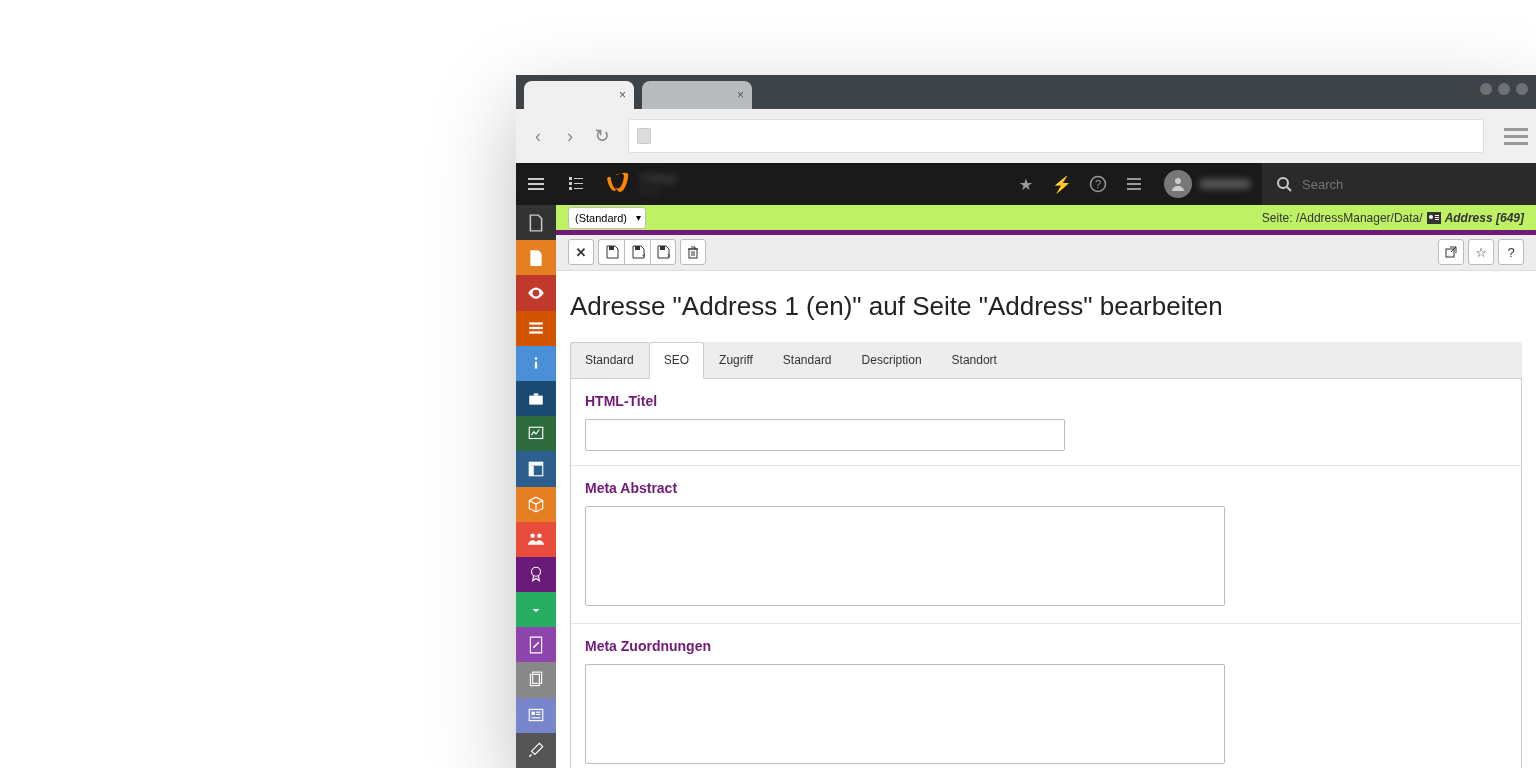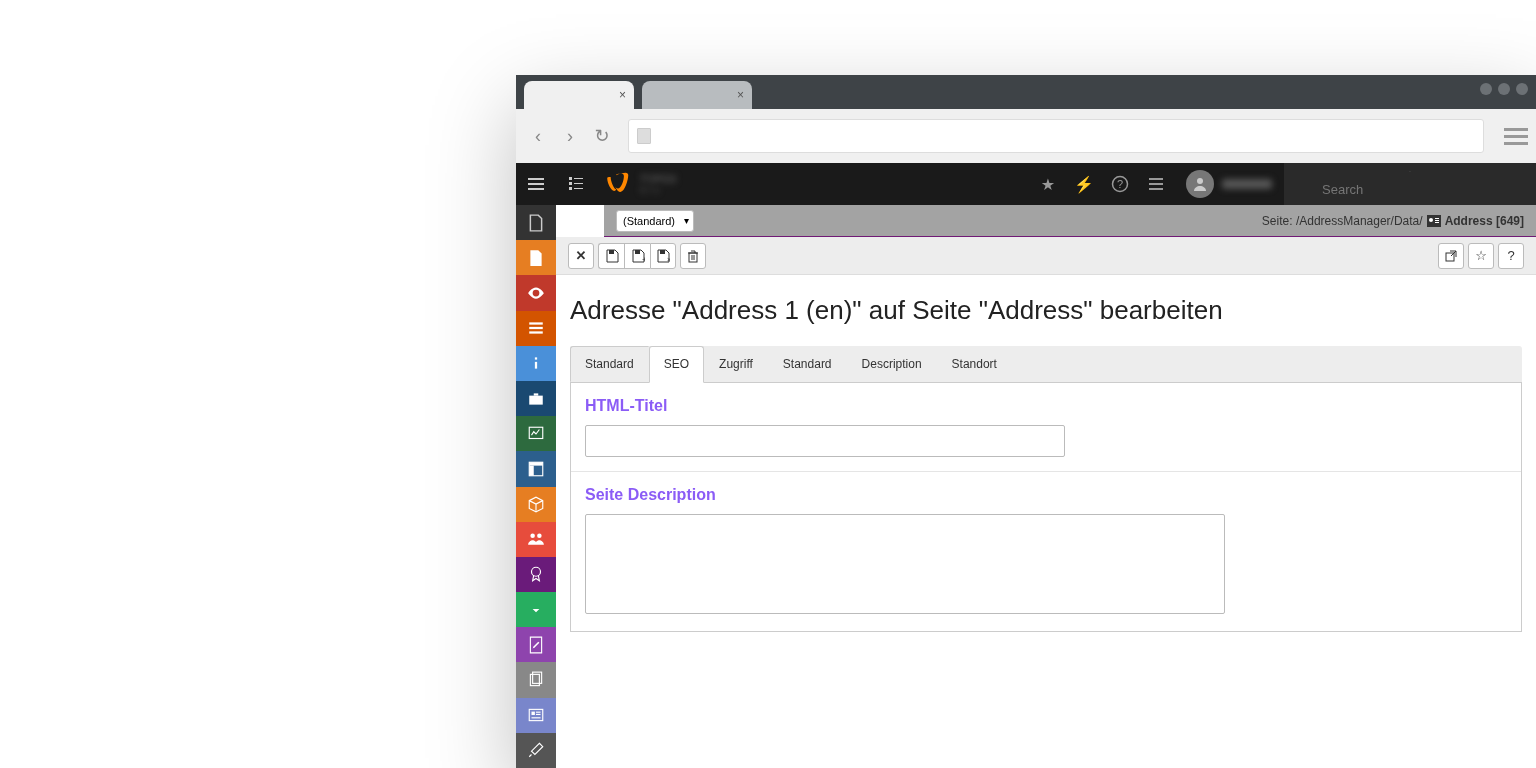--- a/index.html
+++ b/index.html
@@ -31,21 +31,21 @@
 .logo svg { width: 28px; height: 28px; }
 .product-text { margin-left: 8px; color: #555; filter: blur(3px); }
 .product-text .line1 { font-size: 11px; font-weight: bold; }
 .product-text .line2 { font-size: 9px; }
 .topbar-right { position: absolute; right: 0; display: flex; align-items: center; height: 42px; }
 .topbar-icon { width: 36px; height: 42px; display: flex; align-items: center; justify-content: center; color: #999; font-size: 16px; cursor: pointer; }
 .user-badge { display: flex; align-items: center; padding: 0 12px; gap: 8px; }
 .avatar { width: 28px; height: 28px; border-radius: 50%; background: #777; display: flex; align-items: center; justify-content: center; }
 .avatar svg { width: 16px; height: 16px; fill: #ccc; }
 .username-blur { width: 50px; height: 10px; background: #555; filter: blur(3px); border-radius: 3px; }
-.search-area { width: 252px; height: 42px; background: #2a2a2a; display: flex; align-items: center; padding: 8px 14px; gap: 10px; color: #ccc; flex-direction: column; }
+.search-area { width: 274px; height: 42px; background: #2a2a2a; display: flex; align-items: center; padding: 8px 14px; gap: 10px; color: #ccc; }
 .search-area input { background: transparent; border: none; color: #ccc; outline: none; flex: 1; font-size: 13px; }
 
 
 .app-body { display: flex; height: calc(100% - 130px); }
 .module-sidebar { width: 40px; background: #333; display: flex; flex-direction: column; }
 .module-item { width: 40px; height: 36px; display: flex; align-items: center; justify-content: center; cursor: pointer; }
 .module-item svg { width: 18px; height: 18px; fill: #fff; }
 .mi-dark { background: #333; }
 .mi-orange { background: #e67e22; }
 .mi-red { background: #c0392b; }
@@ -58,46 +58,46 @@
 .mi-coral { background: #e74c3c; }
 .mi-purple { background: #6a1b7a; }
 .mi-green2 { background: #27ae60; }
 .mi-purple2 { background: #8e44ad; }
 .mi-gray { background: #888; }
 .mi-bluegray { background: #7986cb; }
 .mi-gray2 { background: #555; }
 
 
 .content-area { flex: 1; background: #fff; display: flex; flex-direction: column; overflow: hidden; }
-.breadcrumb-bar { height: 32px; background: #a3a3a3; border-bottom: 1px solid #701a75; display: flex; align-items: center; padding: 0 12px; justify-content: space-between; margin-left: 48px; }
+.breadcrumb-bar { height: 32px; background: #bef264; border-bottom: 5px solid #701a75; display: flex; align-items: center; padding: 0 12px; justify-content: space-between; }
 .dropdown-standard { height: 22px; border: 1px solid #bbb; border-radius: 3px; background: #fff; padding: 0 18px 0 6px; font-size: 11px; position: relative; display: flex; align-items: center; cursor: pointer; }
 .dropdown-standard::after { content: '▾'; position: absolute; right: 4px; font-size: 10px; }
 .breadcrumb-path { font-size: 12px; color: #333; display: flex; align-items: center; gap: 4px; }
-.breadcrumb-path .strong { font-weight: bold; }
+.breadcrumb-path .strong { font-weight: bold; font-style: italic; }
 .breadcrumb-icn { width: 14px; height: 12px; display: inline-block; }
 
 .action-bar { height: 38px; background: #ededed; border-bottom: 1px solid #ddd; display: flex; align-items: center; padding: 0 12px; justify-content: space-between; }
 .action-left, .action-right { display: flex; gap: 4px; }
 .action-btn { width: 26px; height: 26px; border: 1px solid #bbb; background: #fff; border-radius: 3px; display: flex; align-items: center; justify-content: center; cursor: pointer; font-size: 13px; color: #333; }
 .action-group { display: flex; }
 .action-group .action-btn { border-radius: 0; border-right: none; }
 .action-group .action-btn:first-child { border-radius: 3px 0 0 3px; }
 .action-group .action-btn:last-child { border-radius: 0 3px 3px 0; border-right: 1px solid #bbb; }
 
 .content-main { padding: 20px 14px; overflow-y: auto; }
 .page-heading { font-size: 26px; font-weight: normal; color: #222; margin-bottom: 20px; }
 .tab-row { display: flex; border-bottom: 1px solid #ccc; background: #ededed; border-radius: 3px 3px 0 0; }
 .tab-item { padding: 10px 14px; font-size: 12px; color: #333; cursor: pointer; border: 1px solid transparent; }
 .tab-item.active { background: #fff; border: 1px solid #ccc; border-bottom: 1px solid #fff; margin-bottom: -1px; border-radius: 3px 3px 0 0; }
 .tab-item:first-child { border-left: 1px solid #ccc; border-top: 1px solid #ccc; border-radius: 3px 0 0 0; }
 
 .form-panel { border: 1px solid #ccc; border-top: none; background: #fff; }
 .form-group { padding: 14px; border-bottom: 1px solid #e5e5e5; }
 .form-group:last-child { border-bottom: none; }
-.form-label { font-size: 16px; font-weight: bold; margin-bottom: 10px; display: block; color: #8b5cf6; }
+.form-label { font-size: 14px; font-weight: bold; margin-bottom: 10px; display: block; color: #701a75; }
 .form-input { width: 480px; height: 32px; border: 1px solid #bbb; border-radius: 2px; padding: 0 8px; font-size: 13px; }
 .form-textarea { width: 640px; height: 100px; border: 1px solid #bbb; border-radius: 2px; padding: 8px; font-size: 13px; resize: none; }
 
 </style>
 </head>
 <body>
 
 <div class="browser-window">
 
   <div class="browser-titlebar">
@@ -366,21 +366,25 @@
           <div class="tab-item">Description</div>
           <div class="tab-item">Standort</div>
         </div>
 
         <div class="form-panel">
           <div class="form-group">
             <label class="form-label">HTML-Titel</label>
             <input class="form-input" type="text" value="" style="">
           </div>
           <div class="form-group">
-            <label class="form-label">Seite Description</label>
+            <label class="form-label">Meta Abstract</label>
             <textarea class="form-textarea" style=""></textarea>
           </div>
+          <div class="form-group">
+            <label class="form-label">Meta Zuordnungen</label>
+            <textarea class="form-textarea" style=""></textarea>
+          </div>
         </div>
       </div>
     </div>
   </div>
 
 </div>
 
 </body></html>

